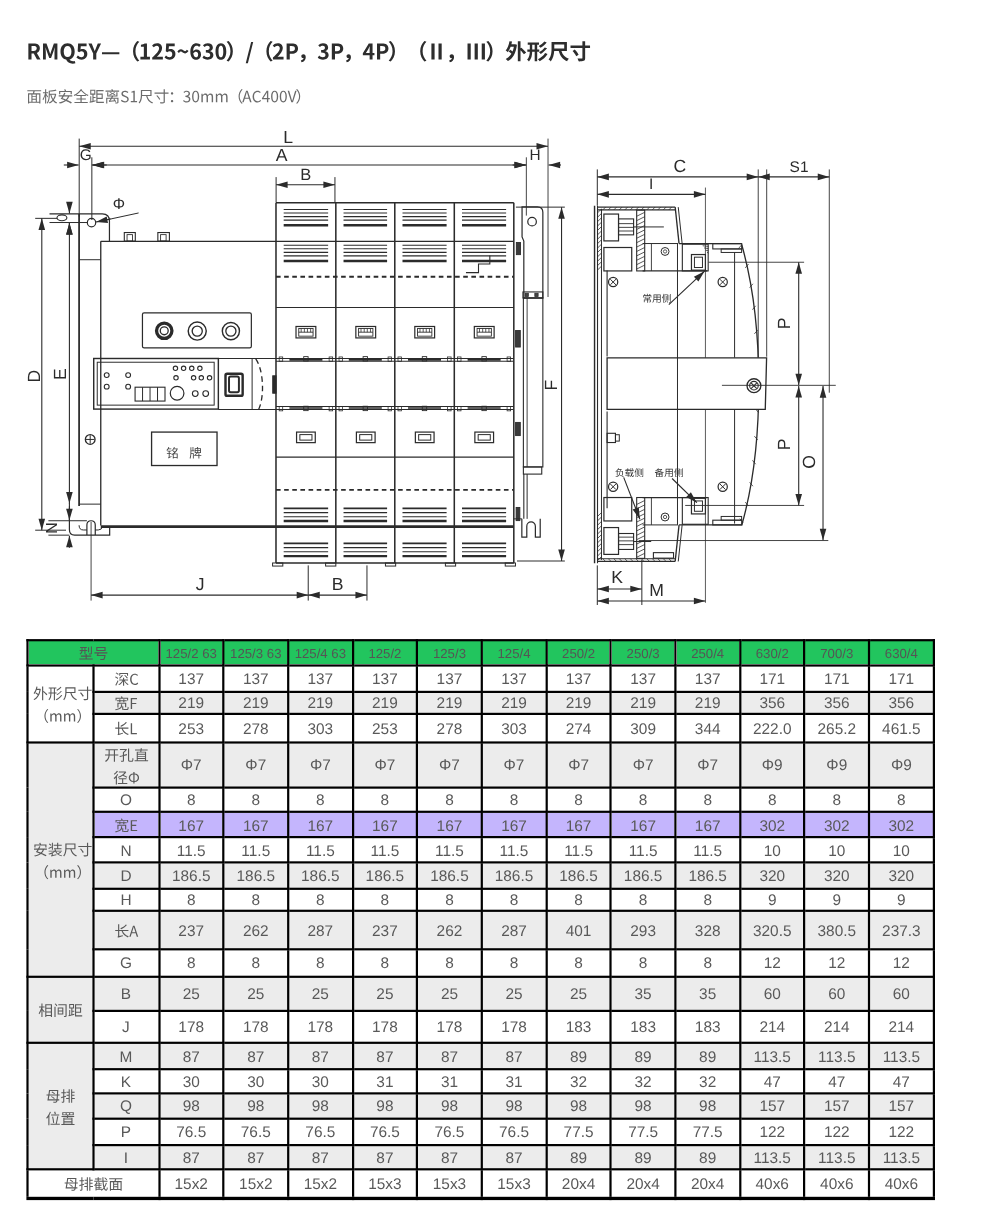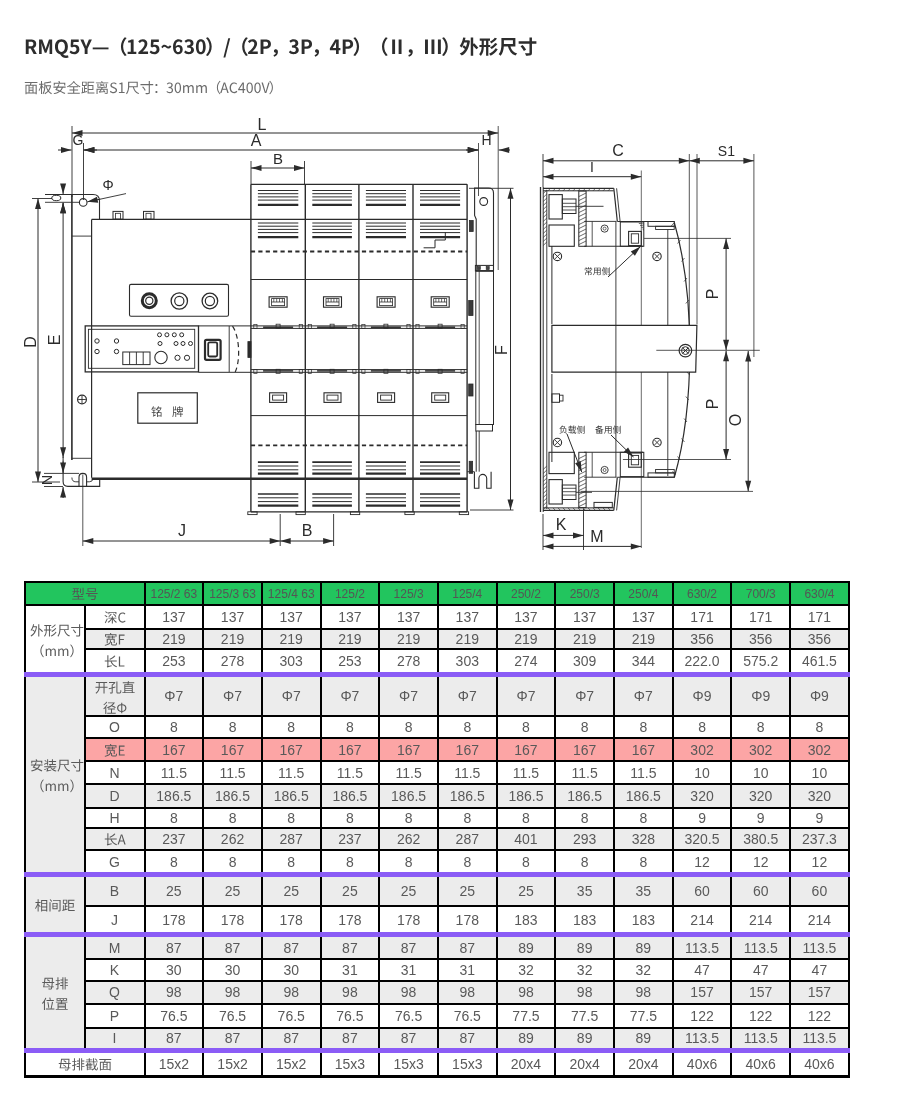--- a/index.html
+++ b/index.html
@@ -1,19 +1,19 @@
 <!DOCTYPE html>
 <html><head><meta charset="utf-8"><style>
 html,body{margin:0;padding:0;background:#fff;width:900px;height:1105px;overflow:hidden}
 body{font-family:"Liberation Sans",sans-serif;position:relative}
 .abs{position:absolute}
 table{border-collapse:collapse;table-layout:fixed;position:absolute;left:24px;top:581px;width:825px;border:2.5px solid #000;border-left-width:1.5px;border-right-width:1.5px}
 td{border:2px solid #000;padding:0;text-align:center;vertical-align:middle;font-size:14px;color:#595959;overflow:hidden}
 tr.hdr td{background:#22c55e;font-size:12px;color:#555}
-tr.th td{border-top:5px solid #8b5cf6}
+tr.th td{border-top:2px solid #8b5cf6}
 table{border-bottom:3px solid #000}
 td.m{font-family:"Liberation Sans",sans-serif}
 svg{display:block}
 td svg{display:block;margin:0 auto}
 </style></head>
 <body>
 
 <div class="abs" style="left:24px;top:32px">
     <svg width="560" height="30" viewBox="0 0 560 30">
       <g fill="#2d2d2d">
@@ -859,21 +859,21 @@
         <td class="m">253</td>
         <td class="m">278</td>
         <td class="m">303</td>
         <td class="m">253</td>
         <td class="m">278</td>
         <td class="m">303</td>
         <td class="m">274</td>
         <td class="m">309</td>
         <td class="m">344</td>
         <td class="m">222.0</td>
-        <td class="m">575.2</td>
+        <td class="m">265.2</td>
         <td class="m">461.5</td>
       </tr>
       <tr class="r th" style="height:41.5px;background:#ececec">
         <td rowspan="8" class="bL gl">
           <svg width="62" height="37" viewBox="0 0 62 37" style="display:block;margin:0 auto">
             <g fill="#595959">
               <use href="#g30" transform="translate(4.00,14.50) scale(0.01350,-0.01350)"></use>
               <use href="#g31" transform="translate(17.50,14.50) scale(0.01350,-0.01350)"></use>
               <use href="#g25" transform="translate(31.00,14.50) scale(0.01350,-0.01350)"></use>
               <use href="#g26" transform="translate(44.50,14.50) scale(0.01350,-0.01350)"></use>
@@ -920,21 +920,21 @@
         <td class="m">8</td>
         <td class="m">8</td>
         <td class="m">8</td>
         <td class="m">8</td>
         <td class="m">8</td>
         <td class="m">8</td>
         <td class="m">8</td>
         <td class="m">8</td>
         <td class="m">8</td>
       </tr>
-      <tr class="r" style="height:23.0px;background:#fca5a5">
+      <tr class="r" style="height:23.0px;background:#c4b5fd">
         <td class="sl">
           <svg width="23" height="18" viewBox="0 0 23 18" style="display:block;margin:0 auto">
             <g fill="#595959">
               <use href="#g10" transform="translate(1.00,14.50) scale(0.01350,-0.01350)"></use>
               <use href="#g19" transform="translate(14.50,14.50) scale(0.01350,-0.01350)"></use>
             </g>
           </svg>
         </td>
         <td class="m">167</td>
         <td class="m">167</td>
@@ -987,21 +987,21 @@
         <td class="m">8</td>
         <td class="m">8</td>
         <td class="m">8</td>
         <td class="m">8</td>
         <td class="m">8</td>
         <td class="m">8</td>
         <td class="m">9</td>
         <td class="m">9</td>
         <td class="m">9</td>
       </tr>
-      <tr class="r" style="height:22px;background:#ececec">
+      <tr class="r" style="height:35px;background:#ececec">
         <td class="sl">
           <svg width="24" height="18" viewBox="0 0 24 18" style="display:block;margin:0 auto">
             <g fill="#595959">
               <use href="#g12" transform="translate(1.00,14.50) scale(0.01350,-0.01350)"></use>
               <use href="#g20" transform="translate(14.50,14.50) scale(0.01350,-0.01350)"></use>
             </g>
           </svg>
         </td>
         <td class="m">237</td>
         <td class="m">262</td>

